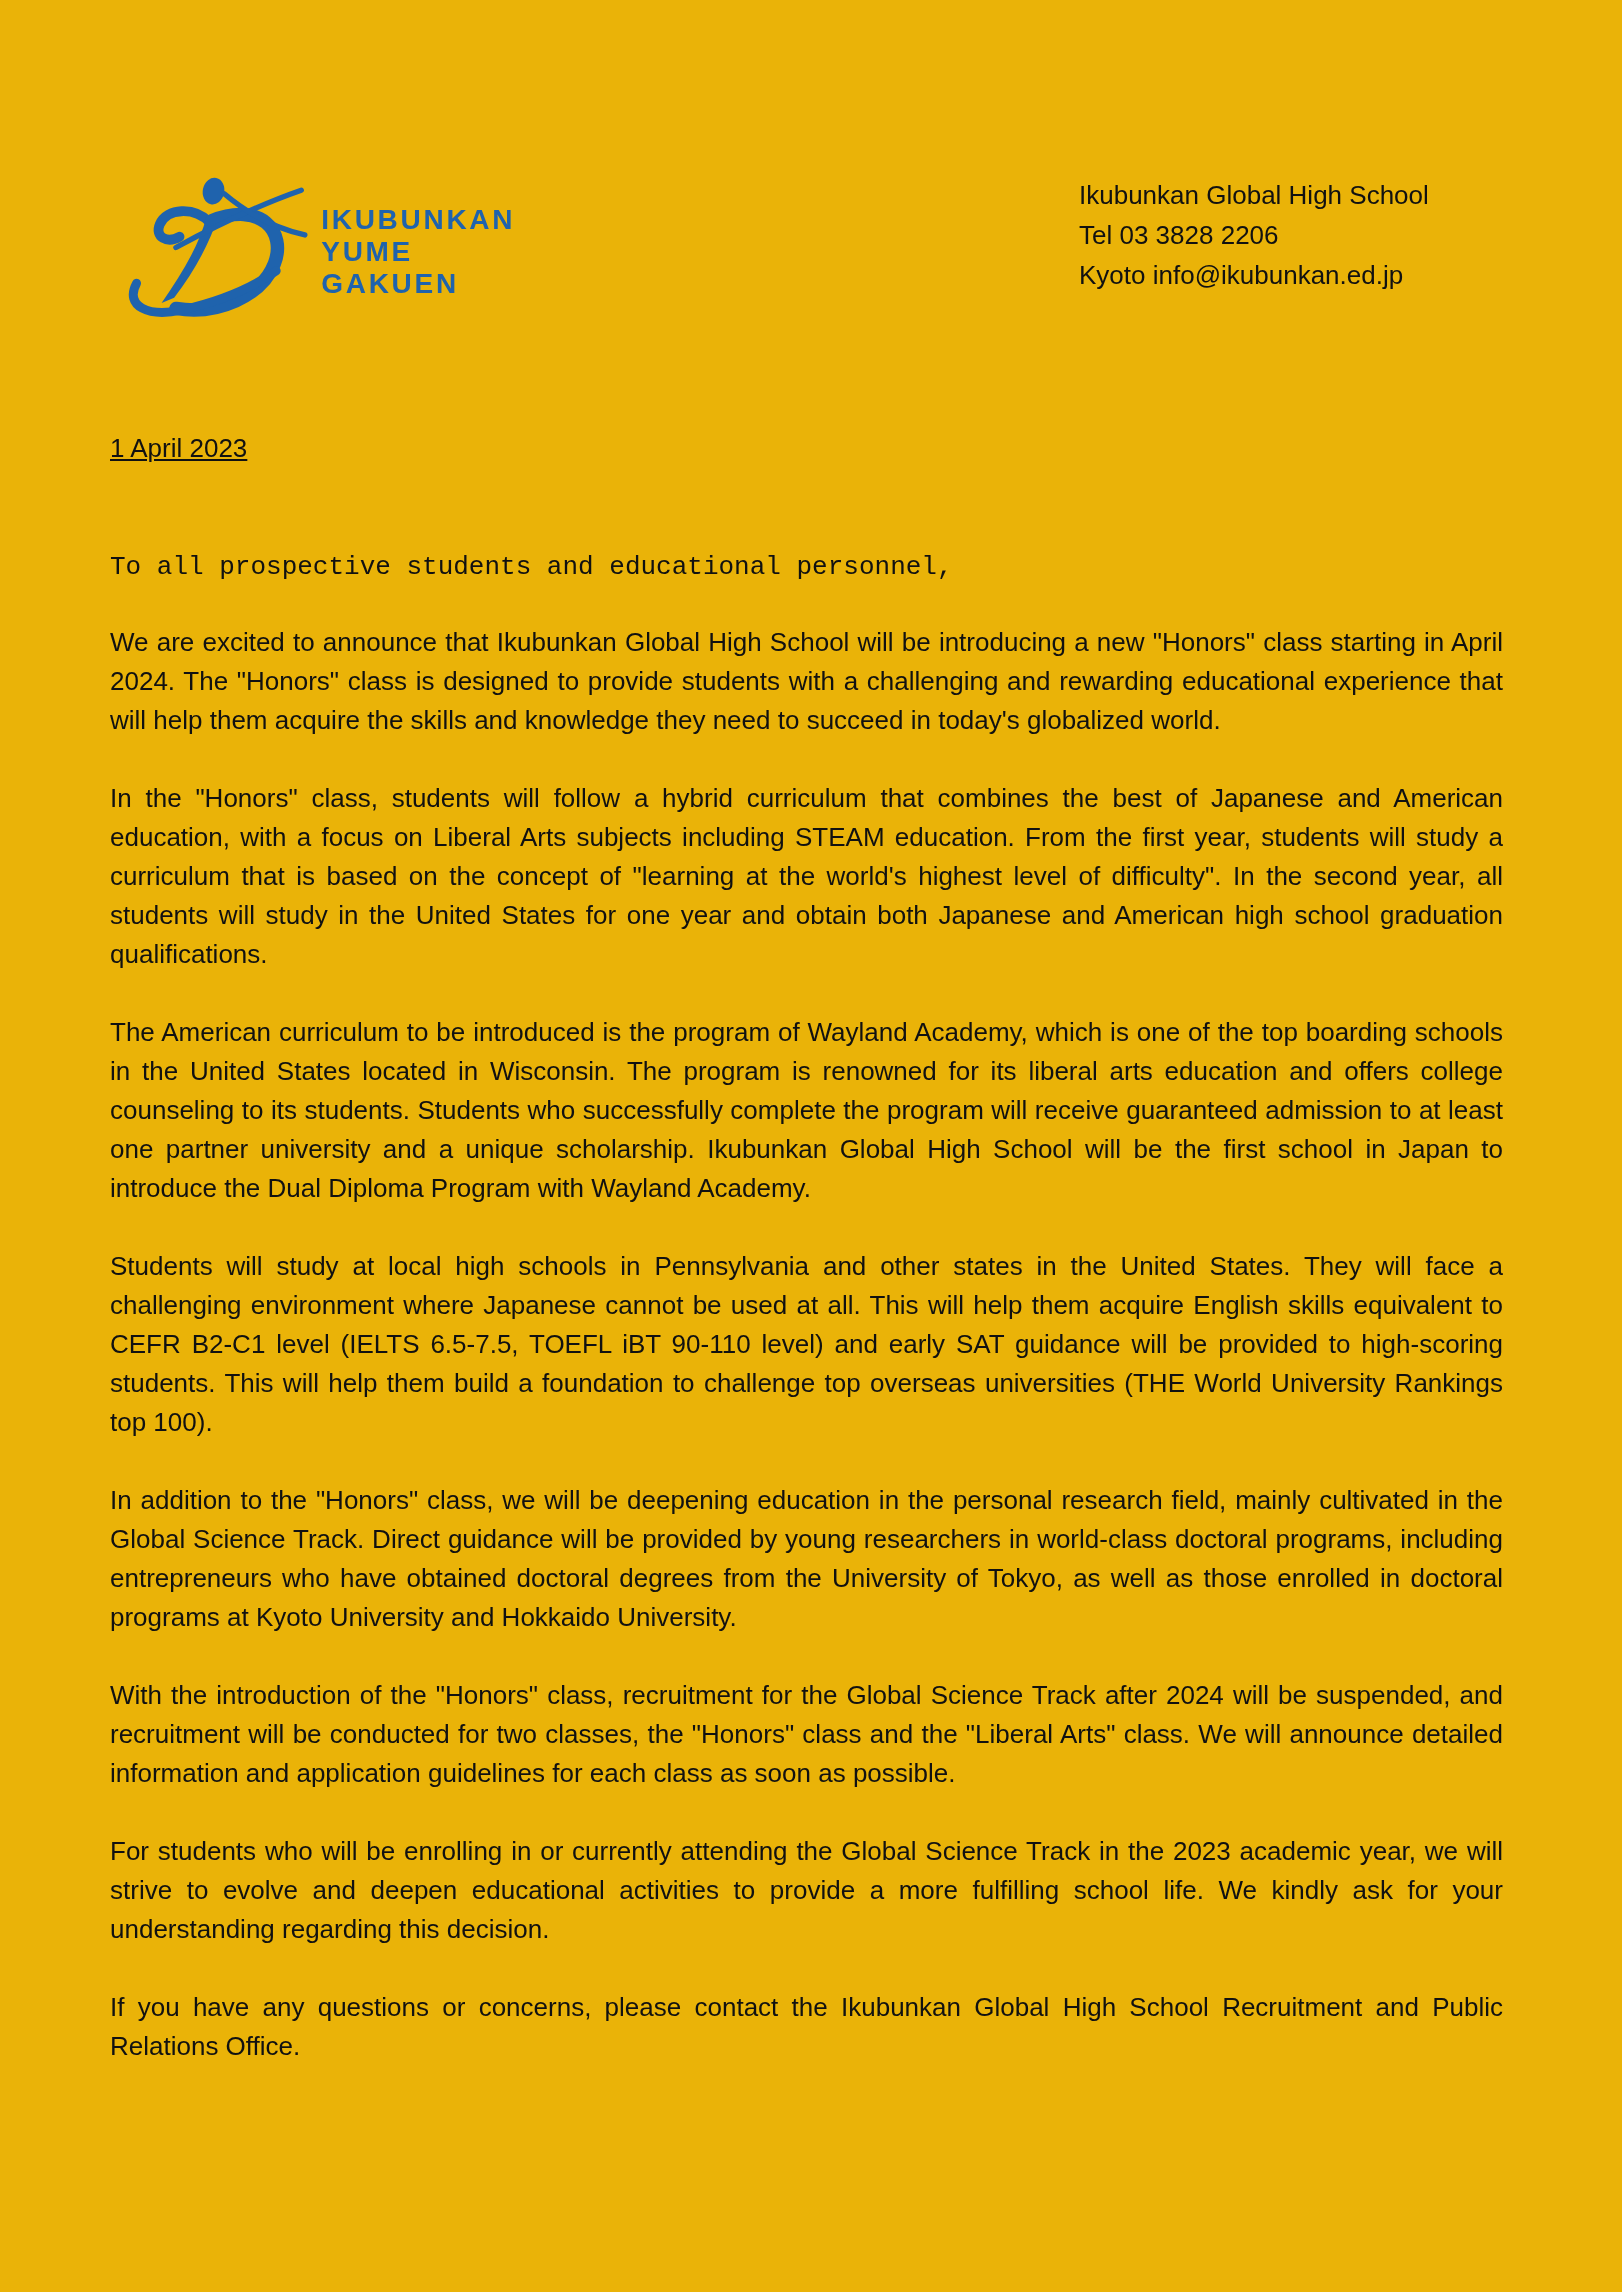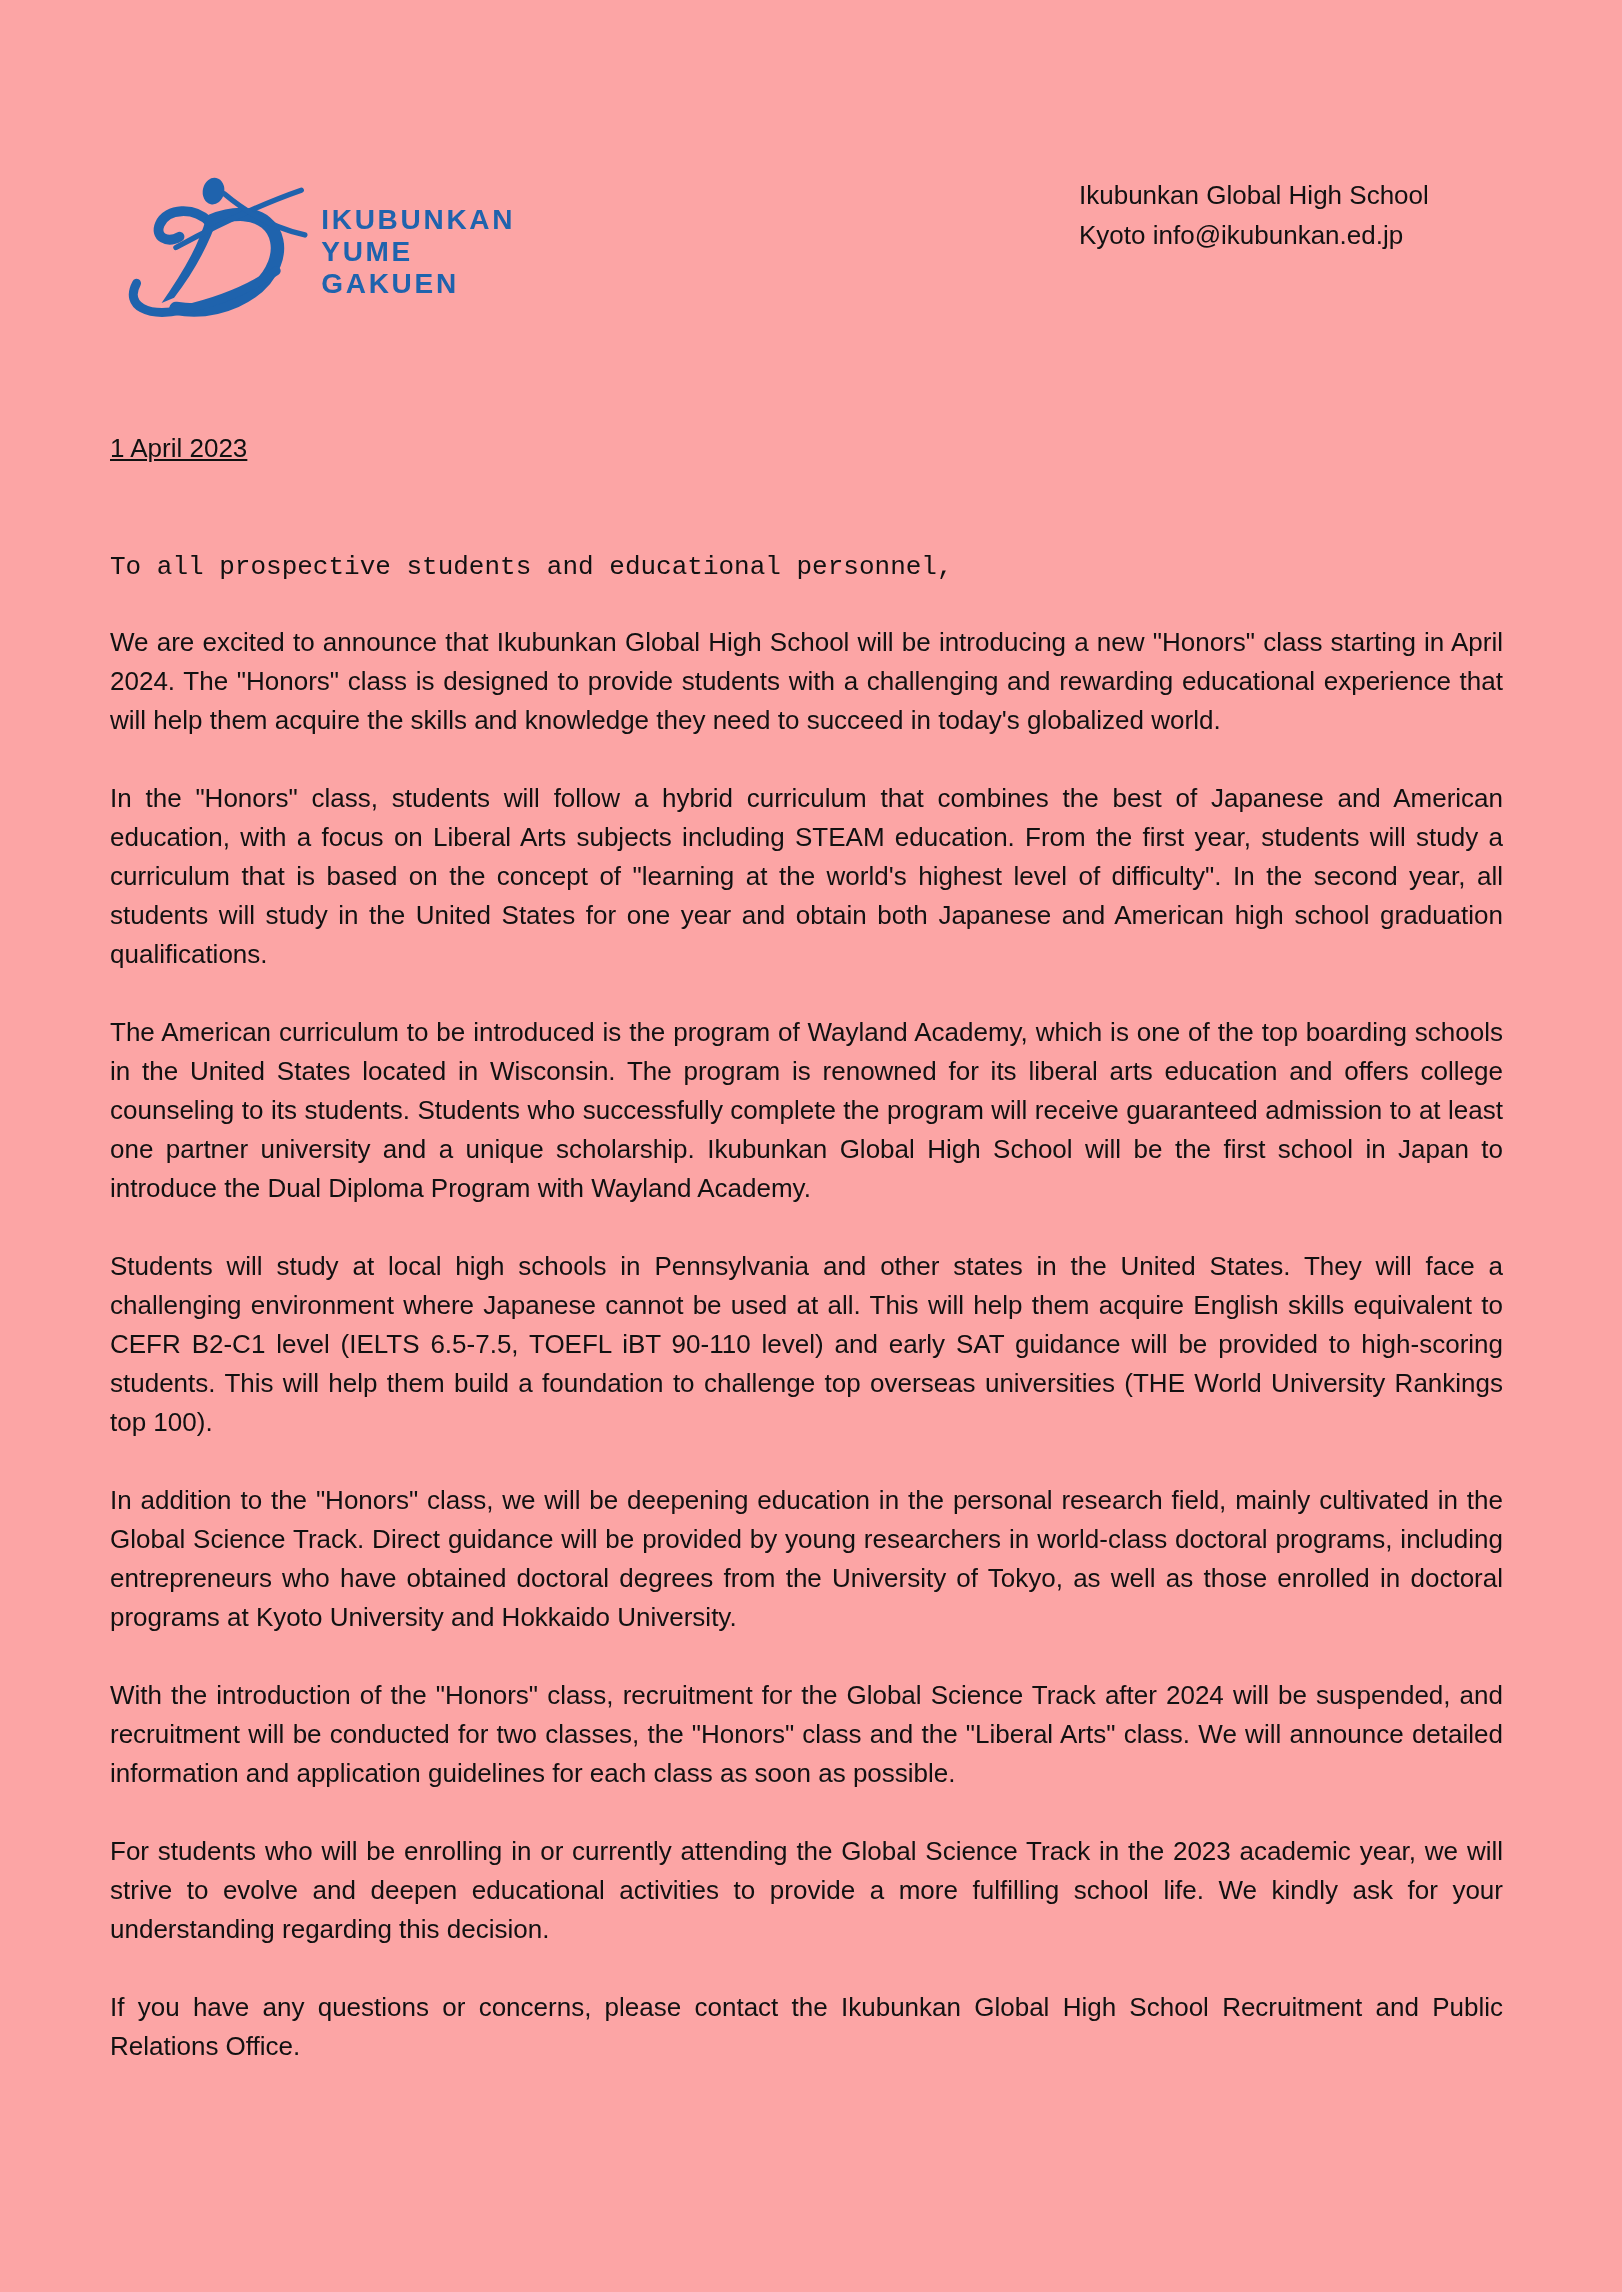--- a/index.html
+++ b/index.html
@@ -12,21 +12,21 @@
     height: 2293px;
     font-family: "Liberation Sans", sans-serif;
     color: #111111;
     overflow: hidden;
   }
   .page {
     box-sizing: border-box;
     width: 1623px;
     height: 2293px;
     padding: 175px 120px 12px 110px;
-    background: #fca5a5;
+    background: #eab308;
   }
   .header {
     display: flex;
     justify-content: space-between;
     align-items: flex-start;
     height: 148px;
   }
   .logo {
     display: flex;
     align-items: flex-start;
@@ -98,20 +98,21 @@
       </svg>
       <div class="logo-text">
         <div>IKUBUNKAN</div>
         <div>YUME</div>
         <div>GAKUEN</div>
       </div>
     </div>
 
     <div class="contact">
       <div>Ikubunkan Global High School</div>
+      <div>Tel 03 3828 2206</div>
       <div>Kyoto info@ikubunkan.ed.jp</div>
     </div>
 
   </div>
 
   <div class="date">1 April 2023</div>
 
   <div class="salutation">To all prospective students and educational personnel,</div>
 
   <p class="body-par">We are excited to announce that Ikubunkan Global High School will be introducing a new "Honors" class starting in April 2024. The "Honors" class is designed to provide students with a challenging and rewarding educational experience that will help them acquire the skills and knowledge they need to succeed in today's globalized world.</p>

